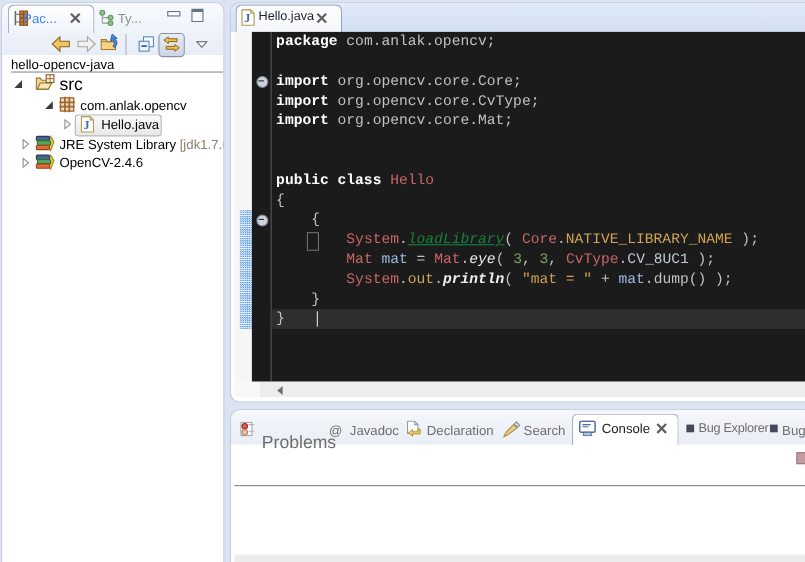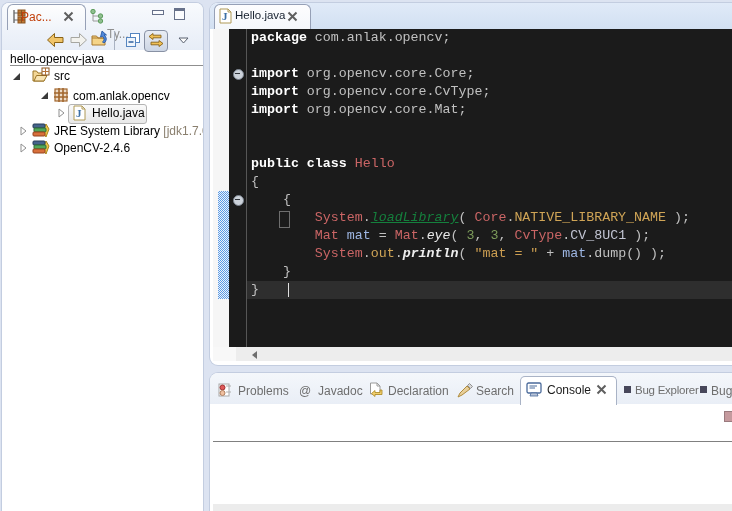--- a/index.html
+++ b/index.html
@@ -18,34 +18,34 @@
     <line x1="2" y1="1" x2="2" y2="14" stroke="#6b6b6b" stroke-width="1.4"></line>
     <line x1="2" y1="4" x2="6" y2="4" stroke="#6b6b6b" stroke-width="1"></line>
     <line x1="2" y1="11" x2="6" y2="11" stroke="#6b6b6b" stroke-width="1"></line>
     <rect x="6" y="1" width="7" height="6" fill="#c07b36" stroke="#8a5420"></rect>
     <line x1="9.5" y1="1" x2="9.5" y2="7" stroke="#8a5420"></line>
       <line x1="6" y1="4" x2="13" y2="4" stroke="#8a5420"></line>
     <rect x="6" y="8" width="7" height="6" fill="#c07b36" stroke="#8a5420"></rect>
     <line x1="9.5" y1="8" x2="9.5" y2="14" stroke="#8a5420"></line>
       <line x1="6" y1="11" x2="13" y2="11" stroke="#8a5420"></line>
   </svg>
-  <div class="tx" style="left:19px;top:7px;font-size:12px;color:#c2410c;">Pac...</div>
+  <div class="tx" style="left:19px;top:7px;font-size:12px;color:#3b82f6;">Pac...</div>
   <svg style="left:61px;top:8px;" width="11" height="11" viewBox="0 0 11 11">
     <path d="M1.5 1.5 L9.5 9.5 M9.5 1.5 L1.5 9.5" stroke="#5f5f5f" stroke-width="2"></path>
   </svg>
 
   <svg style="left:88px;top:6px;" width="15" height="15" viewBox="0 0 15 15">
     <line x1="3" y1="4" x2="3" y2="12" stroke="#9a9a9a"></line>
     <line x1="3" y1="7" x2="9" y2="7" stroke="#9a9a9a"></line>
     <line x1="3" y1="12" x2="9" y2="12" stroke="#9a9a9a"></line>
     <circle cx="3" cy="2.5" r="2.2" fill="#8fbf8f" stroke="#5d9c5d"></circle>
     <circle cx="10.5" cy="7" r="2.2" fill="#8fbf8f" stroke="#5d9c5d"></circle>
     <circle cx="10.5" cy="12" r="2.2" fill="#8fbf8f" stroke="#5d9c5d"></circle>
   </svg>
-  <div class="tx" style="left:105px;top:24px;font-size:12px;color:#8f8f8f;">Ty...</div>
+  <div class="tx" style="left:105px;top:7px;font-size:12px;color:#8f8f8f;">Ty...</div>
 
   <div class="abs" style="left:150px;top:7px;width:10px;height:3px;border:1px solid #67718a;background:#fbfcfe;"></div>
   <div class="abs" style="left:172px;top:5px;width:9px;height:8px;border:1px solid #67718a;border-top:3px solid #67718a;background:#fbfcfe;"></div>
 
   <svg style="left:44px;top:29px;" width="19" height="17" viewBox="0 0 19 17">
     <path d="M8.5 1.5 L1.5 8 L8.5 14.5 L8.5 10.5 L17 10.5 L17 5.5 L8.5 5.5 Z" fill="#f0c469" stroke="#8a6316"></path>
   </svg>
   <svg style="left:67px;top:29px;" width="19" height="17" viewBox="0 0 19 17">
     <path d="M10.5 1.5 L17.5 8 L10.5 14.5 L10.5 10.5 L2 10.5 L2 5.5 L10.5 5.5 Z" fill="#f2f2ee" stroke="#a6a6a0"></path>
   </svg>
@@ -75,21 +75,21 @@
   <svg style="left:10px;top:69px;" width="9" height="9" viewBox="0 0 9 9">
       <path d="M8 1 L8 8 L1 8 Z" fill="#3a3a3a"></path>
     </svg>
   <svg style="left:30px;top:64px;" width="18" height="16" viewBox="0 0 18 16">
     <path d="M1 4 L1 14 L12 14 L12 6 L6 6 L4.5 4 Z" fill="#f3d696" stroke="#9a7426"></path>
     <path d="M2 14 L4.5 8.5 L15 8.5 L12 14 Z" fill="#f8e4b4" stroke="#9a7426"></path>
     <rect x="10" y="1" width="7" height="7" fill="#fff" stroke="#8a5420"></rect>
     <line x1="13.5" y1="1" x2="13.5" y2="8" stroke="#b5733a"></line>
       <line x1="10" y1="4.5" x2="17" y2="4.5" stroke="#b5733a"></line>
   </svg>
-  <div class="tx" style="left:52px;top:66px;font-size:12px;color:#000;text-align:right;">src</div>
+  <div class="tx" style="left:52px;top:66px;font-size:16px;color:#000;text-align:right;">src</div>
 
   <svg style="left:38px;top:88px;" width="9" height="9" viewBox="0 0 9 9">
       <path d="M8 1 L8 8 L1 8 Z" fill="#3a3a3a"></path>
     </svg>
   <svg style="left:51px;top:84px;" width="16" height="16" viewBox="0 0 16 16">
     <rect x="2" y="2" width="12" height="12" fill="#eddcc8" stroke="#a2672e" stroke-width="1.2"></rect>
     <line x1="6" y1="1" x2="6" y2="15" stroke="#a2672e" stroke-width="1.6"></line>
     <line x1="10" y1="1" x2="10" y2="15" stroke="#a2672e" stroke-width="1.6"></line>
     <line x1="1" y1="6" x2="15" y2="6" stroke="#a2672e" stroke-width="1.6"></line>
     <line x1="1" y1="10" x2="15" y2="10" stroke="#a2672e" stroke-width="1.6"></line>
@@ -185,21 +185,21 @@
 <div class="panel" id="botp" style="left:210px;top:373px;width:530px;height:138px;border-radius:8px 0 0 0;box-shadow:0 0 0 1px #c3cde0;">
   <div class="abs" style="left:0;top:0;width:530px;height:31px;background:linear-gradient(#f4f7fb,#e9eef6);border-radius:8px 0 0 0;"></div>
 
   <svg style="left:8px;top:10px;" width="15" height="14" viewBox="0 0 15 14">
     <rect x="1" y="1" width="10" height="12" fill="#fff" stroke="#a8a8a8"></rect>
     <circle cx="4.5" cy="4.5" r="2.5" fill="#e05858" stroke="#a03030"></circle>
     <circle cx="4.5" cy="10" r="2.5" fill="#f0c0a0" stroke="#b08060"></circle>
     <line x1="8" y1="3" x2="13" y2="3" stroke="#b0b0b0"></line>
     <line x1="8" y1="9" x2="13" y2="9" stroke="#b0b0b0"></line>
   </svg>
-  <div class="tx" style="left:28px;top:11px;font-size:12px;color:#6e6e6e;">Problems</div>
+  <div class="tx" style="left:28px;top:21px;font-size:16px;color:#6e6e6e;">Problems</div>
   <div class="tx" style="left:89px;top:11px;font-size:12px;color:#6e6e6e;">@</div>
   <div class="tx" style="left:108px;top:11px;font-size:12px;color:#6e6e6e;">Javadoc</div>
 
   <svg style="left:158px;top:9px;" width="16" height="16" viewBox="0 0 16 16">
     <path d="M2.5 1 L9 1 L12 4 L12 12 L2.5 12 Z" fill="#fff" stroke="#9a9a9a"></path>
     <path d="M9 1 L9 4 L12 4" fill="none" stroke="#9a9a9a"></path>
     <path d="M14 8 L14 12.5 L7 12.5 L7 14.5 L3.5 11.5 L7 8.5 L7 10.5 L12 10.5 L12 8 Z" fill="#f2cf6e" stroke="#a8861e" stroke-width="0.8"></path>
   </svg>
   <div class="tx" style="left:178px;top:11px;font-size:12px;color:#6e6e6e;">Declaration</div>
 

